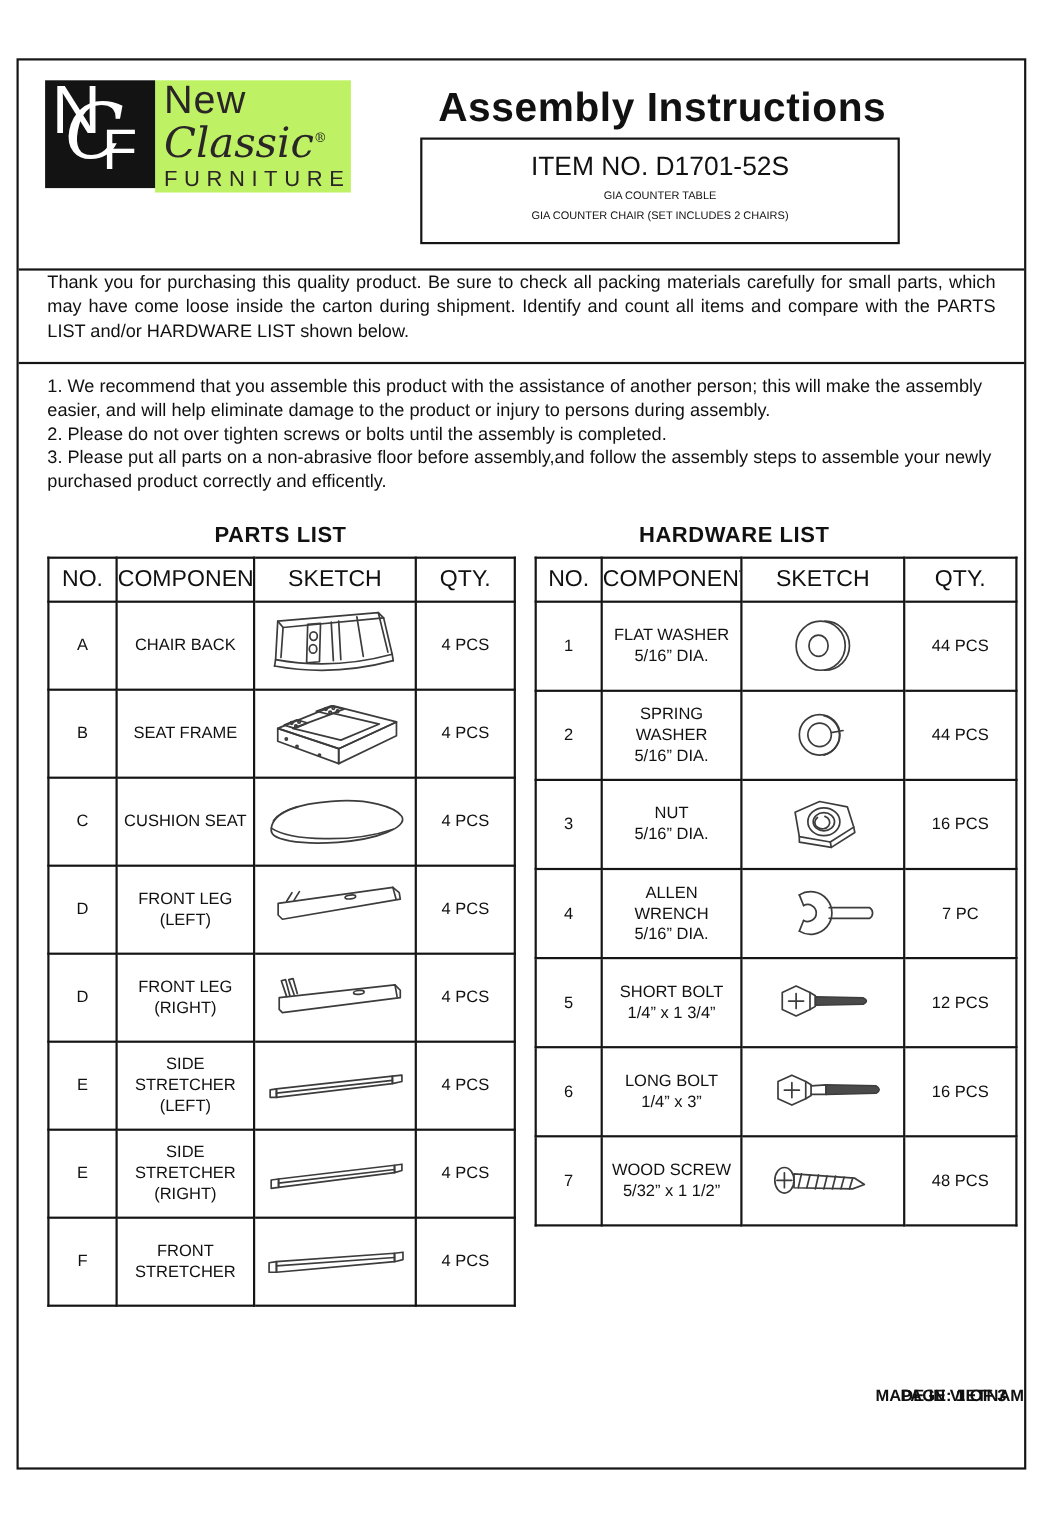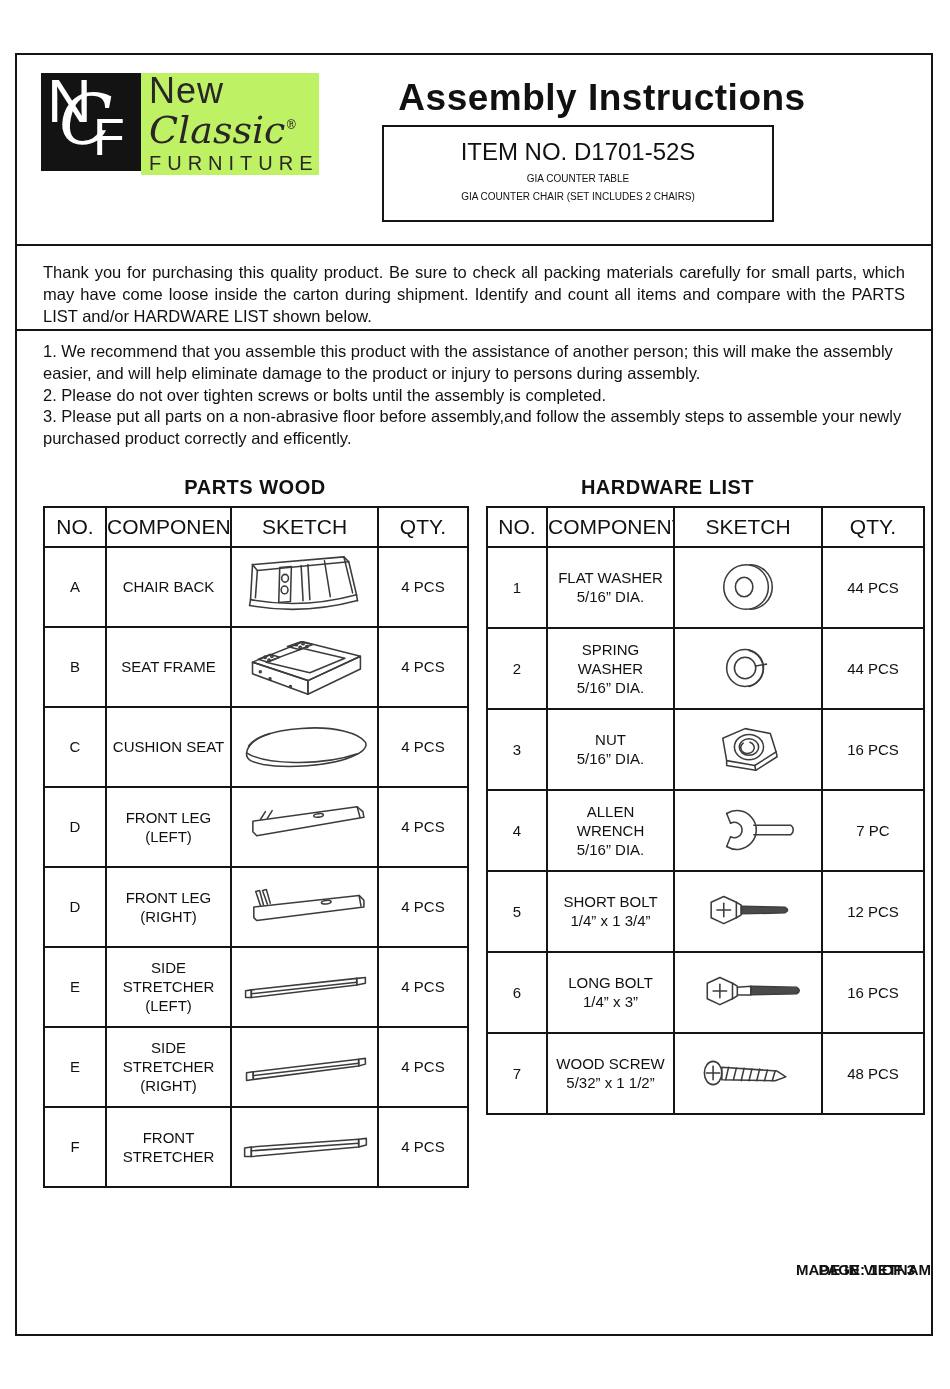--- a/index.html
+++ b/index.html
@@ -13,26 +13,26 @@
   .logo-mark{position:relative;width:100px;height:98px;background:#131313;flex:none;}
   .logo-mark .ln{position:absolute;left:6px;top:-8px;color:#fff;font-size:62px;font-weight:400;}
   .logo-mark .lc{position:absolute;left:18px;top:6px;color:#fff;font-size:70px;font-family:"DejaVu Serif","Liberation Serif",serif;font-style:italic;}
   .logo-mark .lf{position:absolute;left:52px;top:34px;color:#fff;font-size:52px;font-weight:400;}
   .logo-text{padding-left:8px;line-height:1;background:#bef264;}
   .logo-new{font-size:36px;letter-spacing:1px;color:#2a2527;}
   .logo-classic{font-size:38px;font-family:"DejaVu Serif","Liberation Serif",serif;font-style:italic;color:#2a2527;margin-top:2px;}
   .logo-classic sup{font-size:12px;font-style:normal;}
   .logo-furniture{font-size:20px;letter-spacing:6px;color:#2a2527;margin-top:4px;}
   .ai-title{position:absolute;left:315px;top:22px;width:540px;text-align:center;font-size:37px;font-weight:bold;letter-spacing:.5px;}
-  .item-box{position:absolute;left:365px;top:70px;width:392px;height:97px;border:2px solid #151515;box-sizing:border-box;text-align:center;}
+  .item-box{position:absolute;left:365px;top:70px;width:436px;height:97px;border:2px solid #151515;box-sizing:border-box;text-align:center;}
   .item-no{font-size:24px;margin-top:11px;}
   .item-line{font-size:10px;margin-top:7px;}
 
   
-  .sec-intro{height:85px;border-bottom:2px solid #151515;box-sizing:border-box;padding:15px 26px 0 26px;font-size:16.5px;line-height:22px;text-align:justify;}
+  .sec-intro{height:85px;border-bottom:2px solid #151515;box-sizing:border-box;padding:0 26px 0 26px;font-size:16.5px;line-height:22px;text-align:justify;}
   .sec-caution{height:42px;border-bottom:2px solid #151515;box-sizing:border-box;padding:9px 26px 0 26px;font-size:16.5px;}
 
   
   .sec-main{position:relative;height:961px;box-sizing:border-box;padding-top:10px;}
   .notes{margin:0 26px;font-size:16.5px;line-height:21.8px;}
   .lists{display:flex;margin:26px 0 0 26px;}
   .col-parts{width:424px;flex:none;}
   .col-hw{width:363px;flex:none;margin-left:19px;}
   .list-title{text-align:center;font-size:20px;font-weight:bold;margin-bottom:7px;letter-spacing:.5px;}
   table{border-collapse:collapse;table-layout:fixed;width:100%;}
@@ -84,21 +84,21 @@
   <div class="sec-main">
     <div class="notes">
       <div>1. We recommend that you assemble this product with the assistance of another person; this will make the assembly easier, and will help eliminate damage to the product or injury to persons during assembly.</div>
       <div>2. Please do not over tighten screws or bolts until the assembly is completed.</div>
       <div>3. Please put all parts on a non-abrasive floor before assembly,and follow the assembly steps to assemble your newly purchased product correctly and efficently.</div>
     </div>
 
     <div class="lists">
 
       <div class="col-parts">
-        <div class="list-title">PARTS WOOD</div>
+        <div class="list-title">PARTS LIST</div>
         <table>
           <colgroup>
                 <col style="width:62px">
                 <col style="width:125px">
                 <col style="width:147px">
                 <col style="width:90px">
               </colgroup>
           <thead>
             <tr>
               <th>NO.</th>

